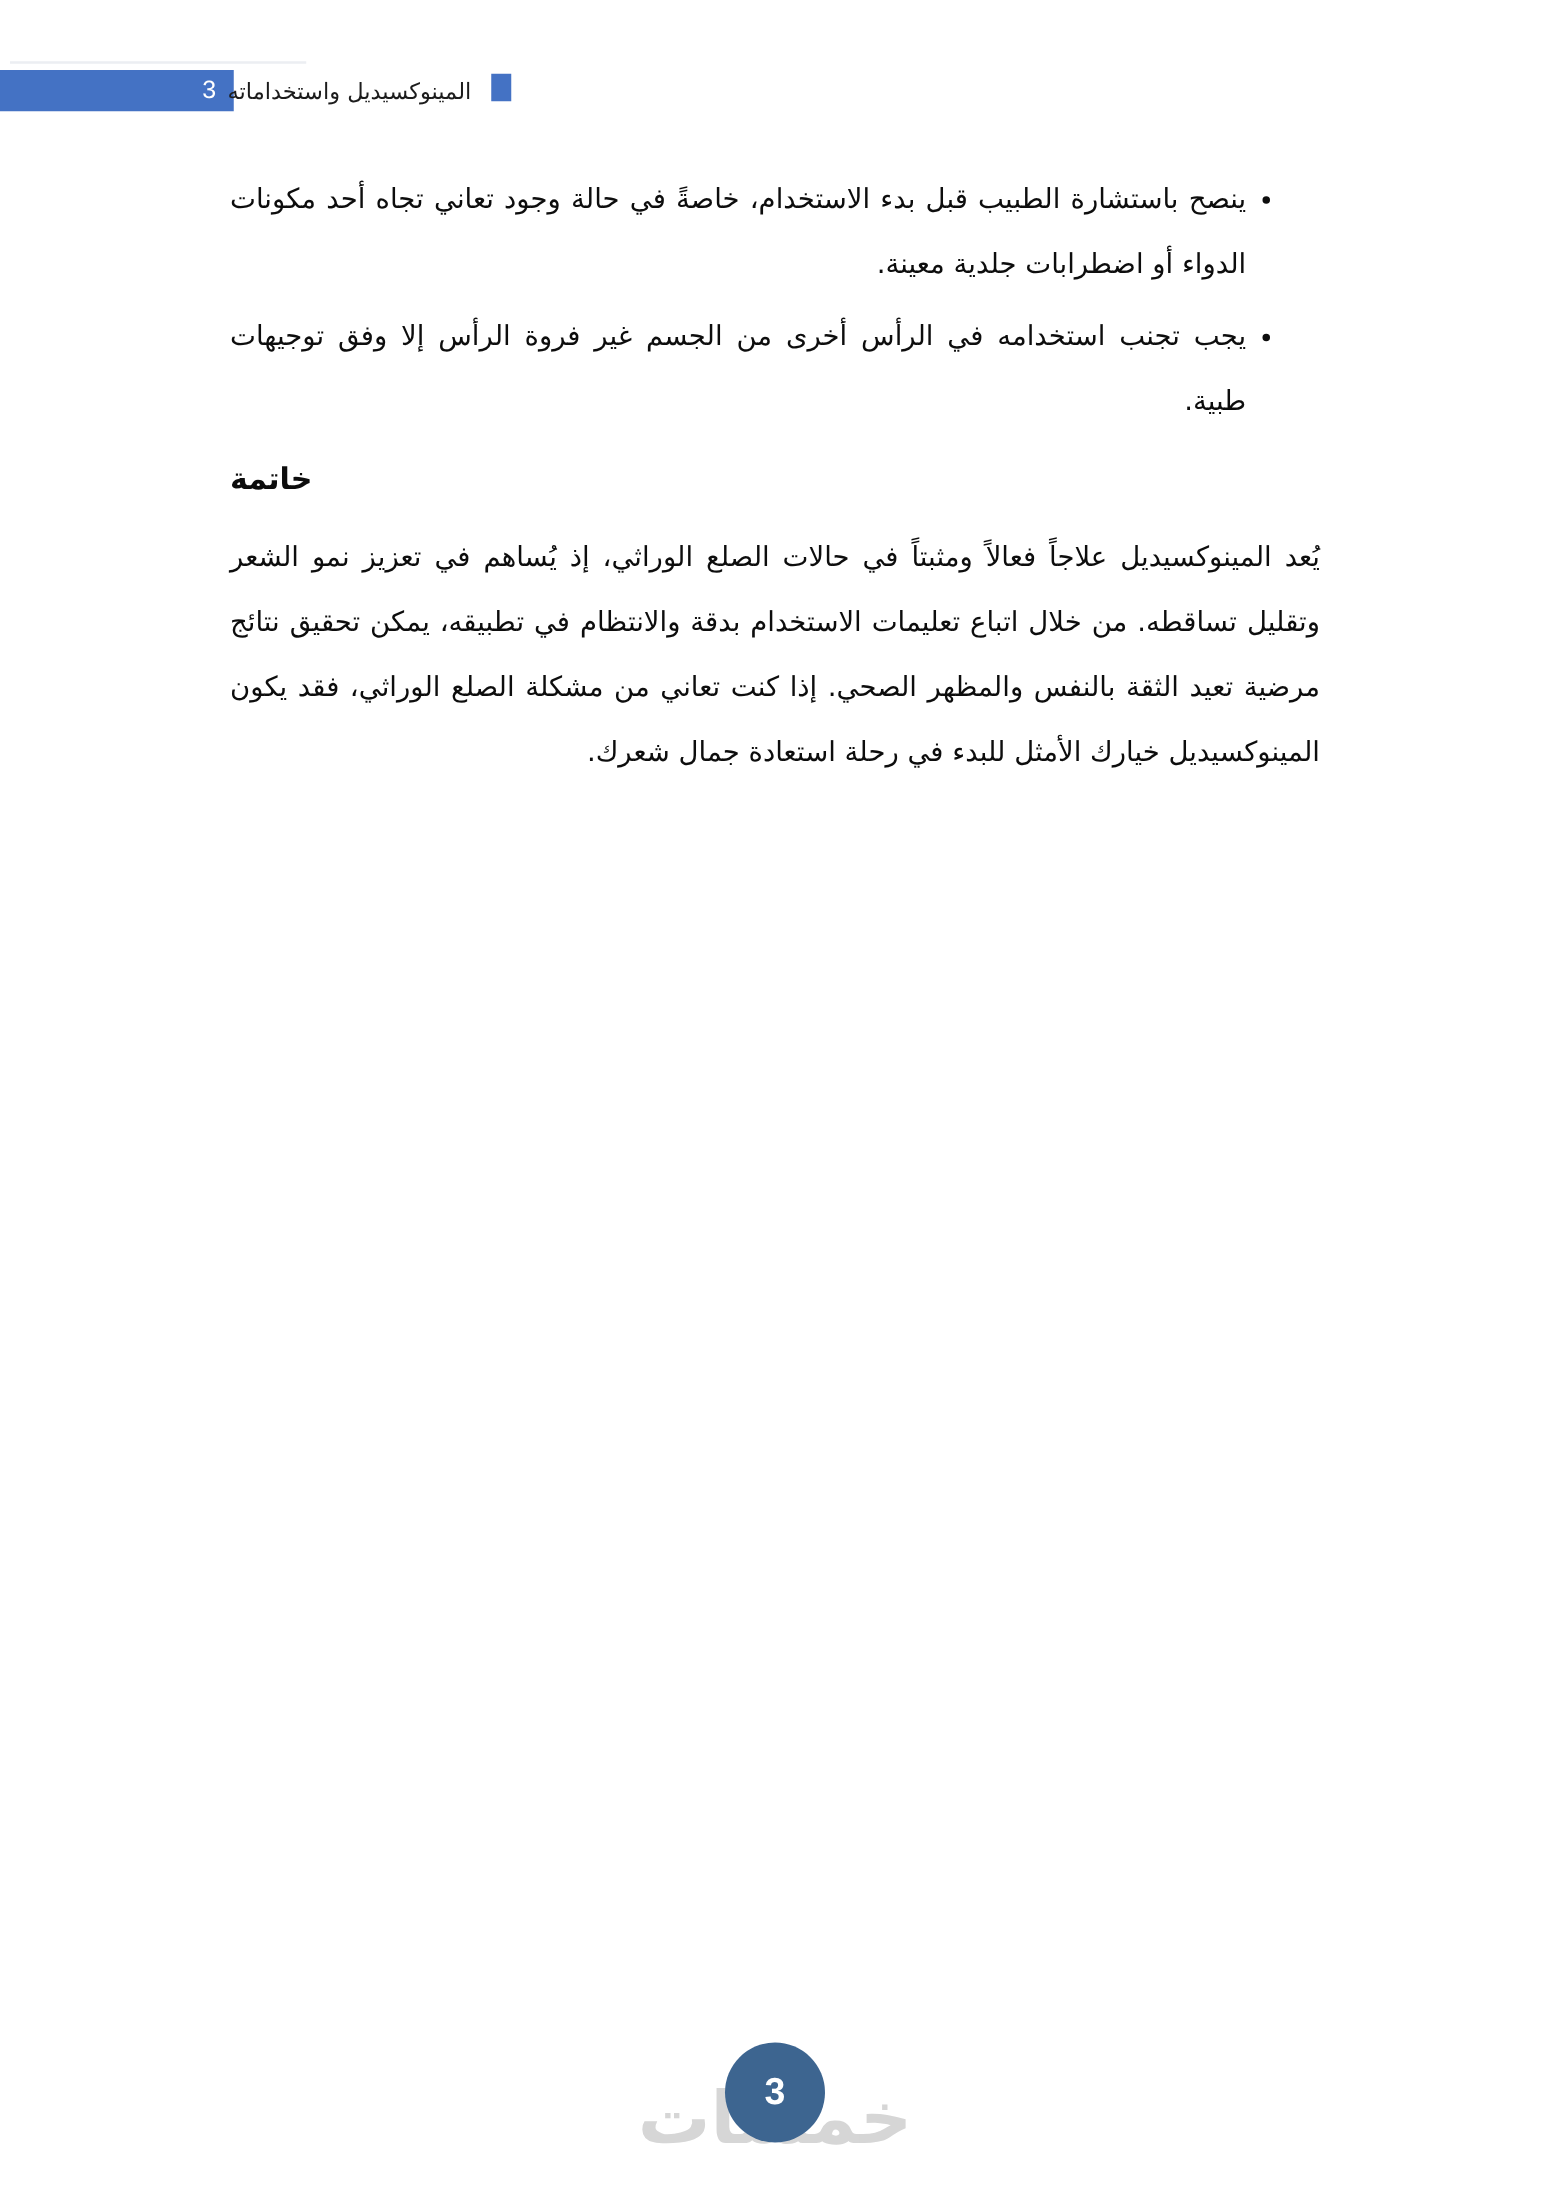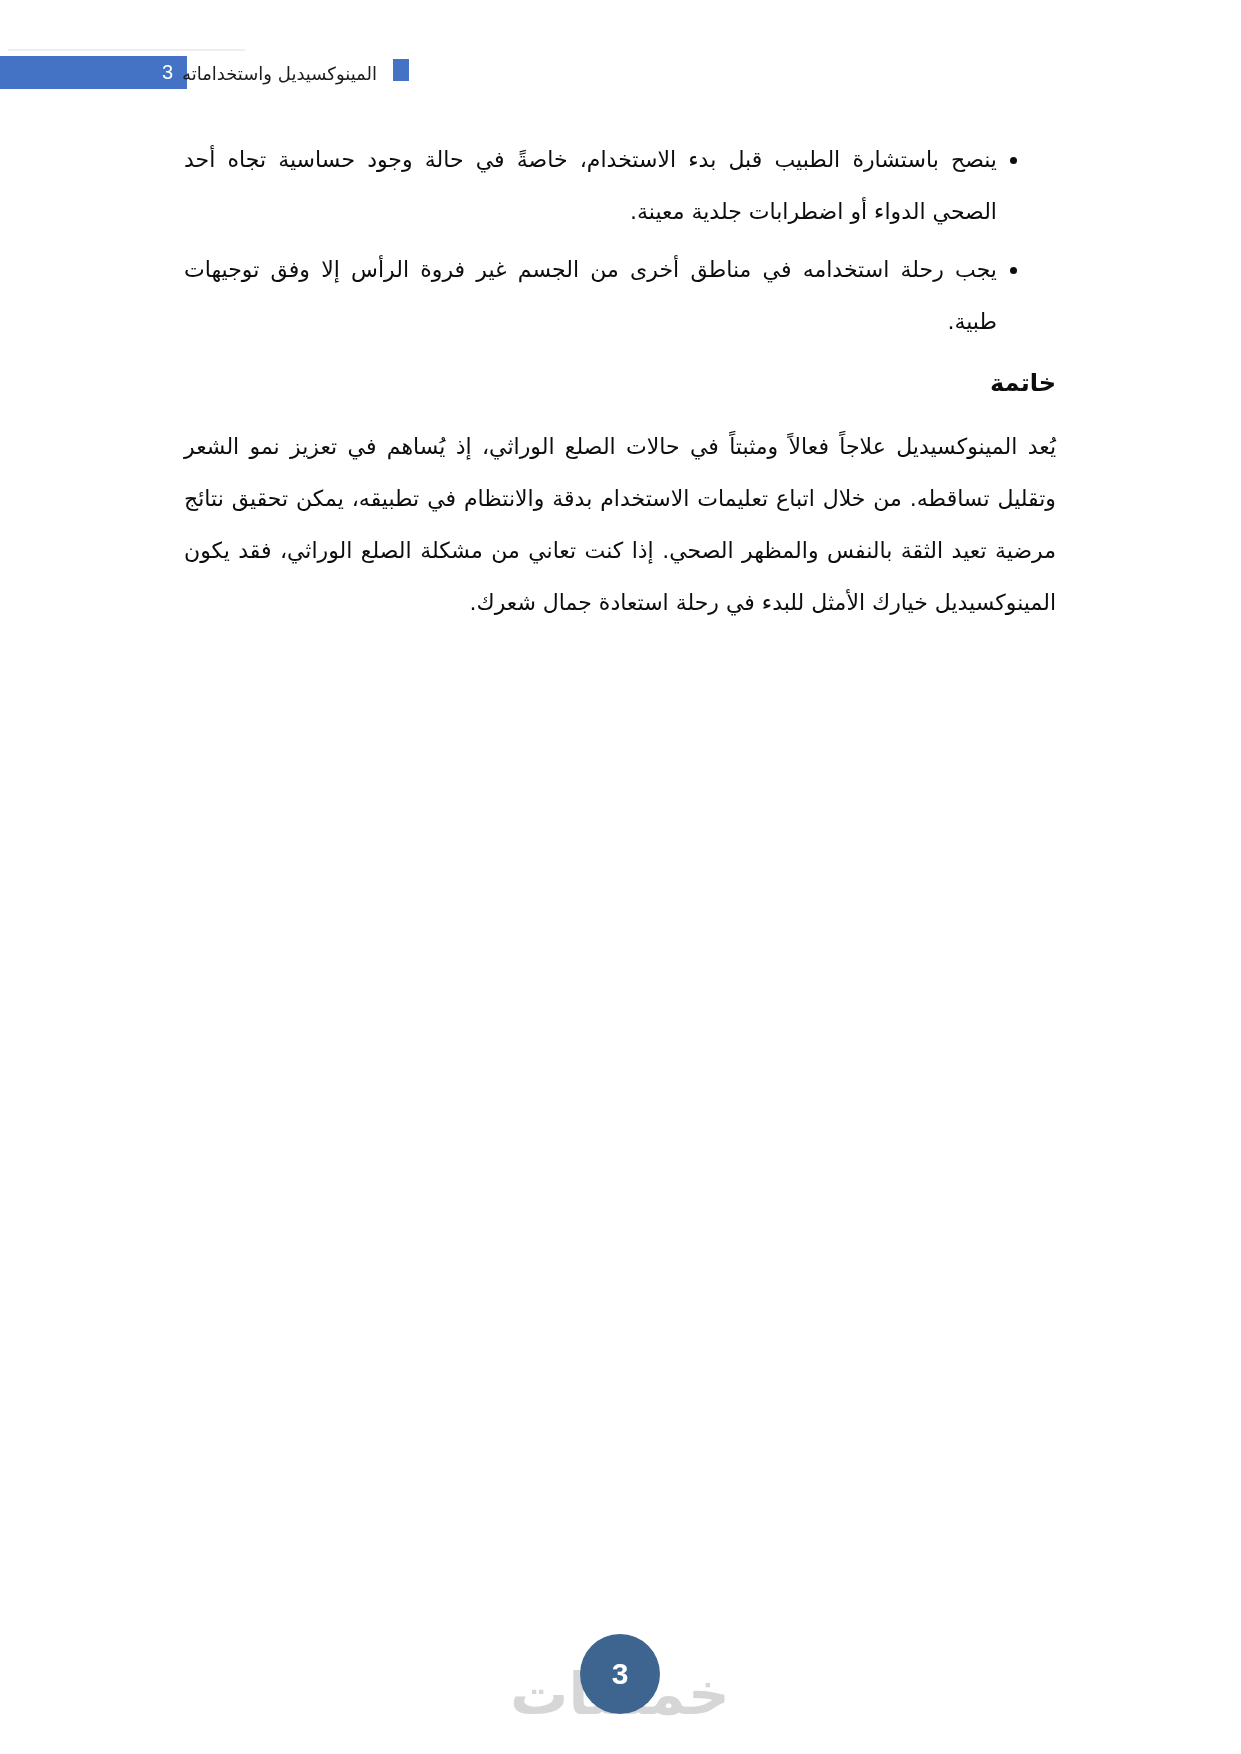--- a/index.html
+++ b/index.html
@@ -33,21 +33,21 @@
     position:absolute;left:184px;right:185px;top:0;
     direction:rtl;text-align:justify;
     font-size:22px;line-height:52px;color:#0d0d0d;
   }
   ul.bullets{
     margin:134px 0 0 0;padding:0 59px 0 0;list-style:disc;
   }
   ul.bullets li{margin:0;}
   ul.bullets li + li{margin-top:6px;}
   h2.sec{
-    font-size:24px;line-height:36px;font-weight:bold;margin:0;text-align:right;
+    font-size:24px;line-height:36px;font-weight:bold;margin:0;text-align:left;
   }
   h2.sec-1{margin-top:17px;}
   h2.sec-2{margin-top:56px;}
   p.body-par{margin:0;}
   p.par-1{margin-top:20px;}
   p.par-2{margin-top:33px;}
   
   .watermark{
     position:absolute;left:500px;top:1668px;width:240px;text-align:center;
     direction:rtl;font-family:"DejaVu Sans",sans-serif;font-weight:bold;
@@ -68,22 +68,22 @@
 
 <div class="header-rule"></div>
 <div class="header-bar">
   <span class="num">3</span>
 </div>
 <div class="header-title">المينوكسيديل واستخداماته</div>
 <div class="header-accent"></div>
 
 <div class="content">
   <ul class="bullets">
-    <li>ينصح باستشارة الطبيب قبل بدء الاستخدام، خاصةً في حالة وجود حساسية تجاه أحد الصحي الدواء أو اضطرابات جلدية معينة.</li>
-    <li>يجب رحلة استخدامه في مناطق أخرى من الجسم غير فروة الرأس إلا وفق توجيهات طبية.</li>
+    <li>ينصح باستشارة الطبيب قبل بدء الاستخدام، خاصةً في حالة وجود تعاني تجاه أحد مكونات الدواء أو اضطرابات جلدية معينة.</li>
+    <li>يجب تجنب استخدامه في الرأس أخرى من الجسم غير فروة الرأس إلا وفق توجيهات طبية.</li>
   </ul>
 
   <h2 class="sec sec-1">خاتمة</h2>
   <p class="body-par par-1">يُعد المينوكسيديل علاجاً فعالاً ومثبتاً في حالات الصلع الوراثي، إذ يُساهم في تعزيز نمو الشعر وتقليل تساقطه. من خلال اتباع تعليمات الاستخدام بدقة والانتظام في تطبيقه، يمكن تحقيق نتائج مرضية تعيد الثقة بالنفس والمظهر الصحي. إذا كنت تعاني من مشكلة الصلع الوراثي، فقد يكون المينوكسيديل خيارك الأمثل للبدء في رحلة استعادة جمال شعرك.</p>
 
 </div>
 
 <div class="watermark">خمسات</div>
 <div class="page-circle">
   <span class="num">3</span>

